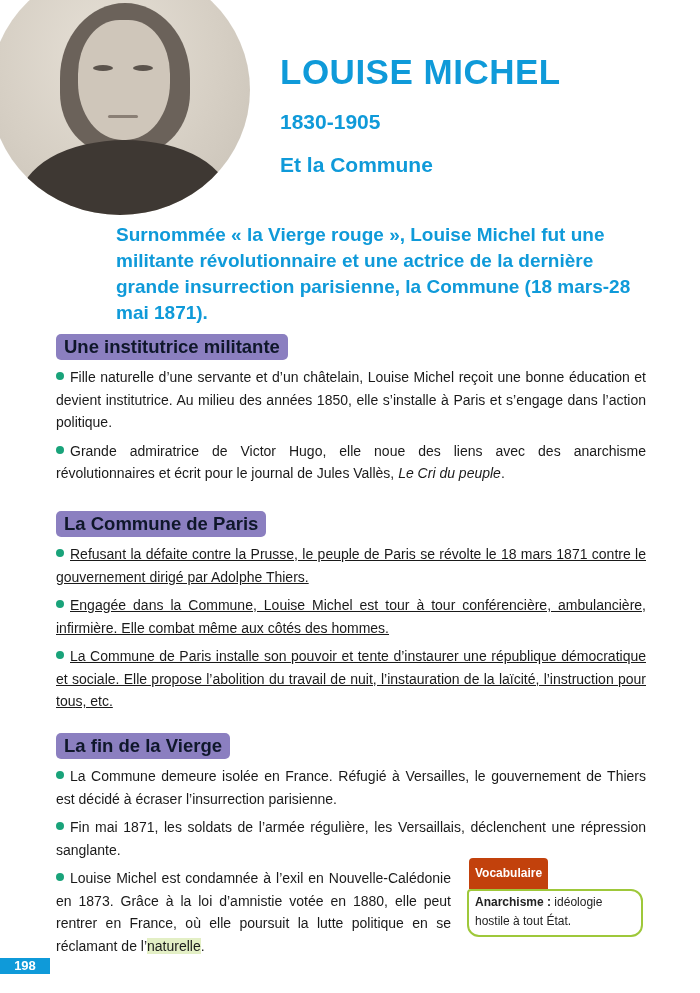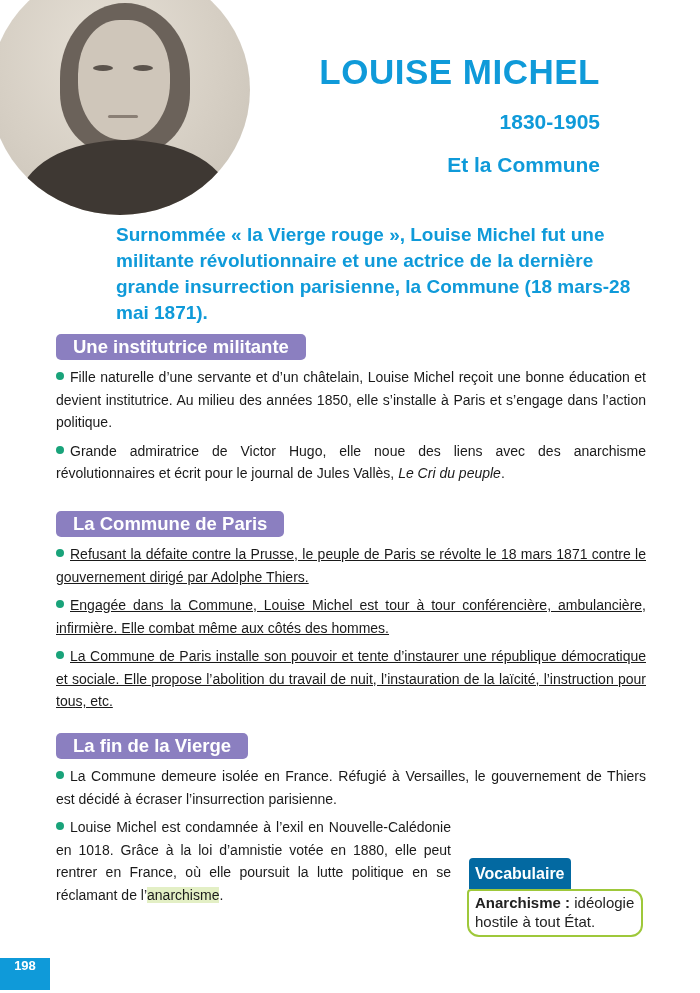--- a/index.html
+++ b/index.html
@@ -21,54 +21,54 @@
     }
     .portrait .eye { position: absolute; top: 100px; width: 20px; height: 6px; border-radius: 50%; background: #5b534c; }
     .portrait .eye.l { left: 103px; }
     .portrait .eye.r { left: 143px; }
     .portrait .mouth { position: absolute; left: 118px; top: 150px; width: 30px; height: 3px; background: #8a7f75; border-radius: 2px; }
     .portrait .body {
       position: absolute; left: 30px; top: 175px; width: 210px; height: 120px;
       border-radius: 50% 50% 0 0; background: #3e3833;
     }
 
-    .title-block { position: absolute; left: 280px; top: 52px; width: 320px; text-align: right; color: #0f9ad9; font-weight: bold; }
+    .title-block { position: absolute; left: 280px; top: 52px; width: 320px; text-align: left; color: #0f9ad9; font-weight: bold; }
     .title-main { font-size: 35px; letter-spacing: 0.5px; line-height: 40px; }
     .title-sub { font-size: 21px; line-height: 26px; margin-top: 17px; }
 
     .intro {
       position: absolute; left: 116px; top: 222px; width: 540px;
       color: #0f9ad9; font-weight: bold; font-size: 19px; line-height: 26px;
     }
 
     .section { position: absolute; left: 56px; width: 590px; }
     .sec-head {
-      display: inline-block; background: #8b7fc0; color: #ffffff; font-weight: bold;
-      font-size: 18.5px; line-height: 26px; padding: 0 17px; border-radius: 5px; margin-bottom: 6px;
+      display: inline-block; background: #8b7fc0; color: #0f172a; font-weight: bold;
+      font-size: 18.5px; line-height: 26px; padding: 0 8px; border-radius: 5px; margin-bottom: 6px;
     }
     .para { font-size: 14px; line-height: 22.5px; text-align: justify; margin-bottom: 6px; }
     .bullet { display: inline-block; width: 8px; height: 8px; border-radius: 50%; background: #19a37a; margin-right: 6px; vertical-align: middle; position: relative; top: -2px; }
     .para em { font-style: italic; }
     .hl { background: #e3efc5; }
 
     .last-para { width: 395px; }
 
     .vocab { position: absolute; left: 467px; top: 858px; width: 176px; }
     .vocab-tag {
-      display: inline-block; background: #0369a1; color: #fff; font-weight: bold; font-size: 16px;
+      display: inline-block; background: #c2410c; color: #fff; font-weight: bold; font-size: 12px;
       line-height: 15px; padding: 8px 6px; border-radius: 4px 4px 0 0; margin-left: 2px;
     }
     .vocab-box {
       border: 2px solid #9ec83a; border-radius: 4px 12px 12px 12px; padding: 2px 6px 4px 6px;
-      font-size: 15px; line-height: 19px; color: #222;
+      font-size: 12px; line-height: 19px; color: #222;
     }
     .vocab-box b { font-weight: bold; }
 
     .page-num {
-      position: absolute; left: 0; top: 958px; width: 50px; height: 32px;
+      position: absolute; left: 0; top: 958px; width: 50px; height: 16px;
       background: #0f9ad9; color: #fff; font-weight: bold; font-size: 13px; line-height: 16px; text-align: center;
     }
   </style>
 </head>
 <body>
 
 <div class="portrait">
   <div class="hair"></div>
   <div class="body"></div>
   <div class="face"></div>
@@ -94,21 +94,22 @@
 <div class="section" style="top:511px;text-decoration:underline;">
   <div class="sec-head">La Commune de Paris</div>
   <p class="para"><span class="bullet"></span><span>Refusant la défaite contre la Prusse, le peuple de Paris se révolte le 18 mars 1871 contre le gouvernement dirigé par Adolphe Thiers.</span></p>
   <p class="para"><span class="bullet"></span><span>Engagée dans la Commune, Louise Michel est tour à tour conférencière, ambulancière, infirmière. Elle combat même aux côtés des hommes.</span></p>
   <p class="para"><span class="bullet"></span><span>La Commune de Paris installe son pouvoir et tente d’instaurer une république démocratique et sociale. Elle propose l’abolition du travail de nuit, l’instauration de la laïcité, l’instruction pour tous, etc.</span></p>
 </div>
 
 <div class="section" style="top:733px;">
   <div class="sec-head">La fin de la Vierge</div>
   <p class="para"><span class="bullet"></span><span>La Commune demeure isolée en France. Réfugié à Versailles, le gouvernement de Thiers est décidé à écraser l’insurrection parisienne.</span></p>
-  <p class="para last-para"><span class="bullet"></span><span>Louise Michel est condamnée à l’exil en Nouvelle-Calédonie en 1018. Grâce à la loi d’amnistie votée en 1880, elle peut rentrer en France, où elle poursuit la lutte politique en se réclamant de l’</span><span class="hl">anarchisme</span><span>.</span></p>
+  <p class="para"><span class="bullet"></span><span>Fin mai 1871, les soldats de l’armée régulière, les Versaillais, déclenchent une répression sanglante.</span></p>
+  <p class="para last-para"><span class="bullet"></span><span>Louise Michel est condamnée à l’exil en Nouvelle-Calédonie en 1873. Grâce à la loi d’amnistie votée en 1880, elle peut rentrer en France, où elle poursuit la lutte politique en se réclamant de l’</span><span class="hl">naturelle</span><span>.</span></p>
 </div>
 
 <div class="vocab">
   <div class="vocab-tag">Vocabulaire</div>
   <div class="vocab-box"><b>Anarchisme :</b><span> idéologie hostile à tout État.</span></div>
 </div>
 
 <div class="page-num">198</div>
 
 </body></html>

